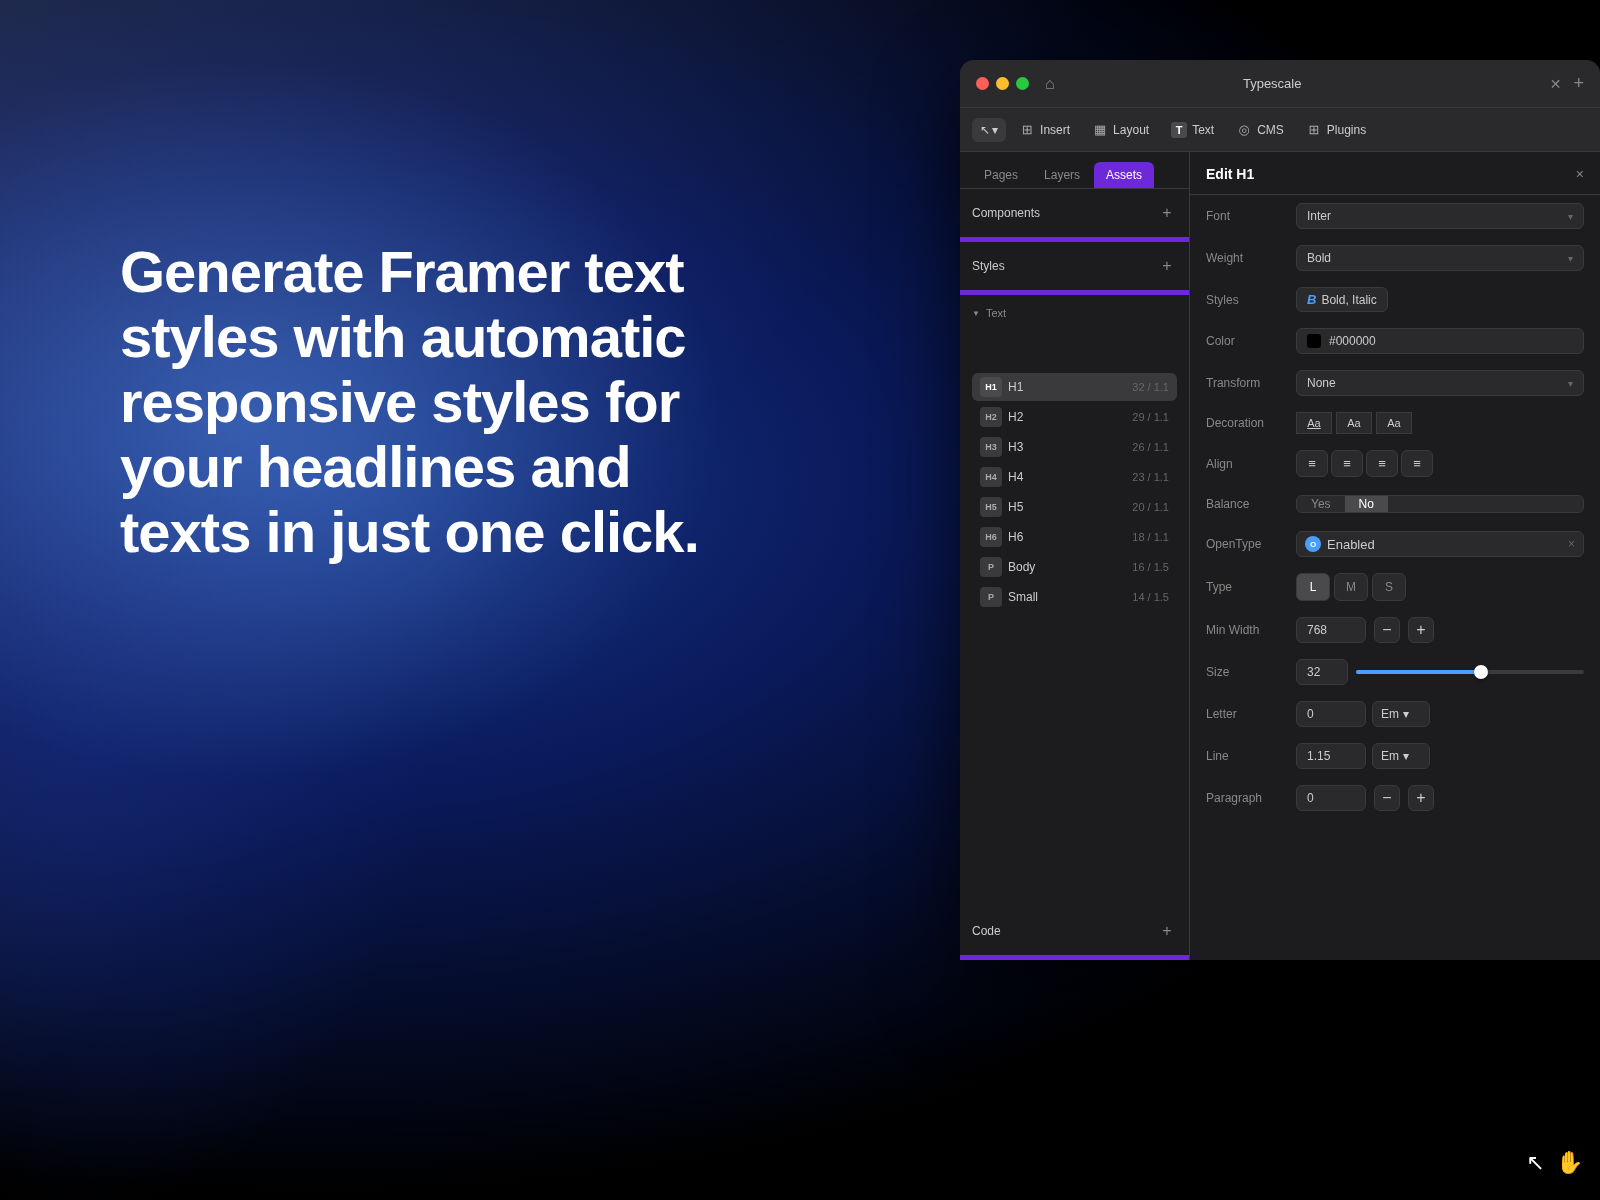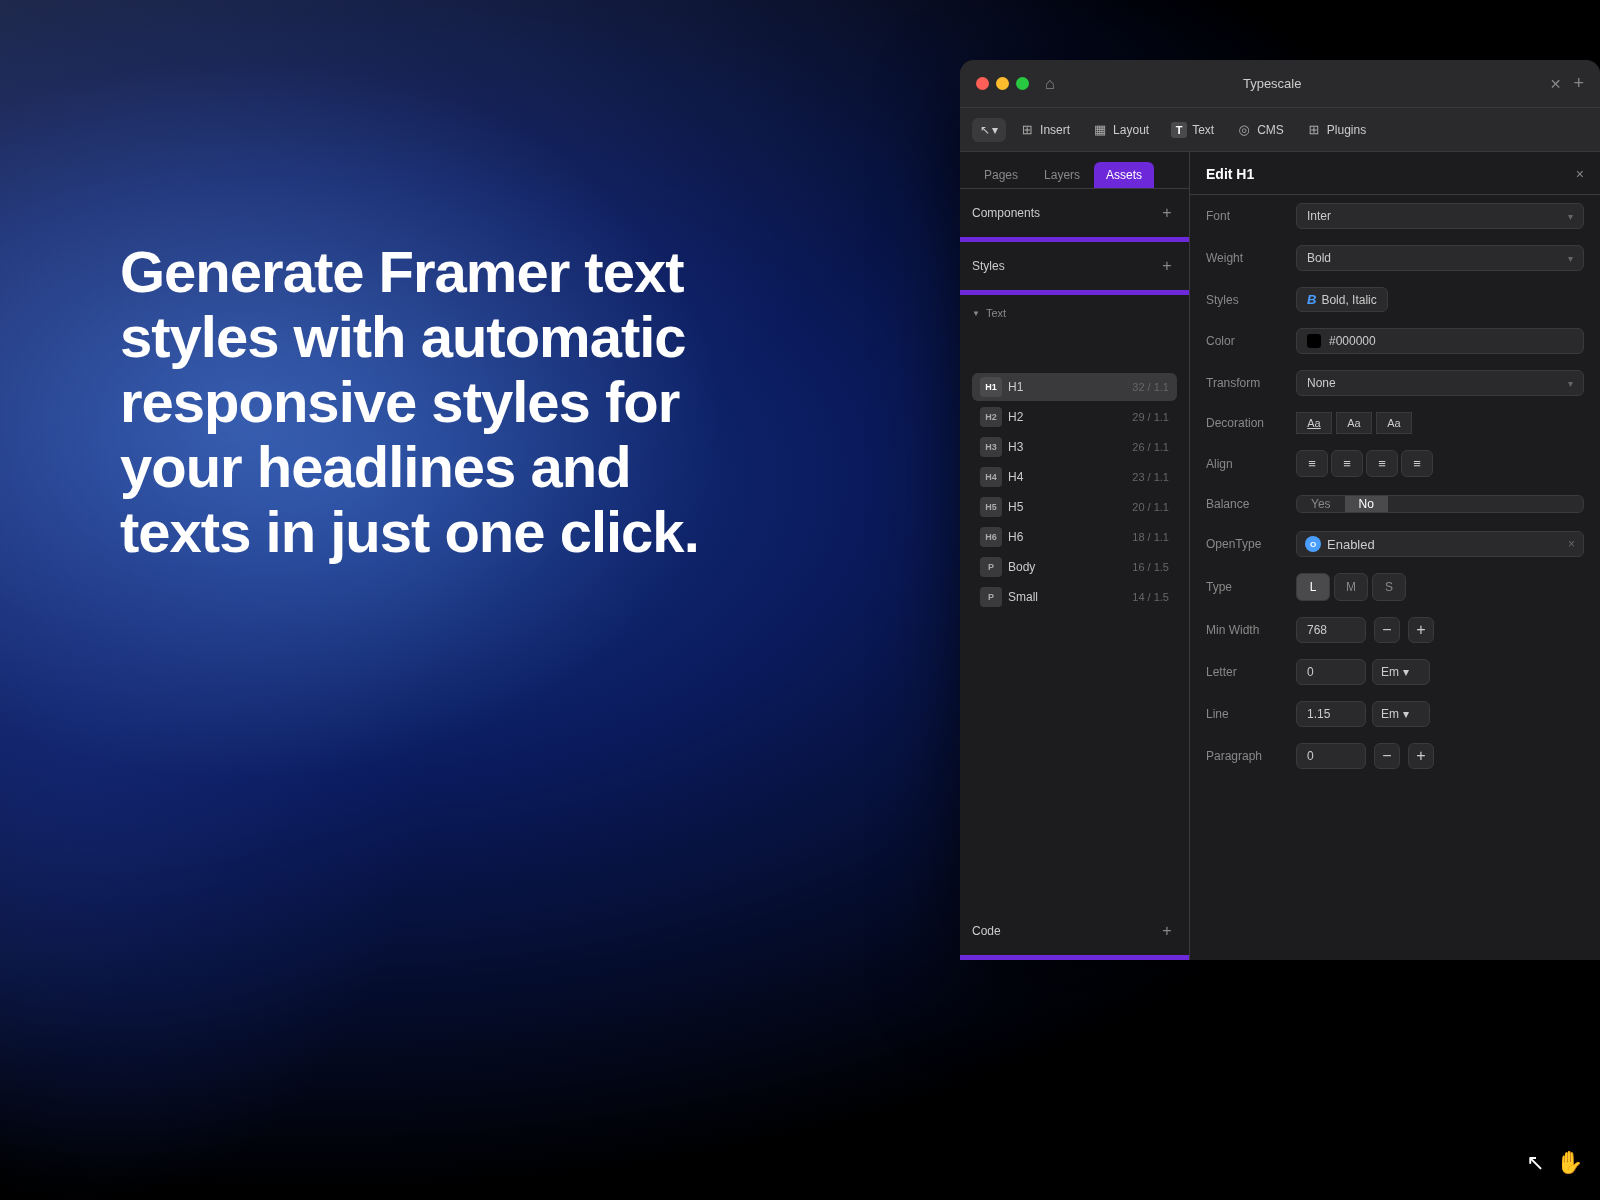--- a/index.html
+++ b/index.html
@@ -857,20 +857,32 @@
         <span class="edit-label">Min Width</span>
         <div class="edit-control">
           <div style="display:flex;align-items:center;gap:8px;">
             <div class="num-input">768</div>
             <button class="stepper-btn">−</button>
             <button class="stepper-btn">+</button>
           </div>
         </div>
       </div>
 
+      <div class="edit-row">
+        <span class="edit-label">Size</span>
+        <div class="edit-control">
+          <div class="slider-group">
+            <div class="num-input" style="width:52px;">32</div>
+            <div class="slider-track">
+              <div class="slider-fill" style="width:55%;"></div>
+              <div class="slider-thumb" style="left:55%;"></div>
+            </div>
+          </div>
+        </div>
+      </div>
 
       <div class="edit-row">
         <span class="edit-label">Letter</span>
         <div class="edit-control">
           <div style="display:flex;align-items:center;gap:6px;">
             <div class="num-input">0</div>
             <div class="unit-select">
               <span>Em</span>
               <span>▾</span>
             </div>

